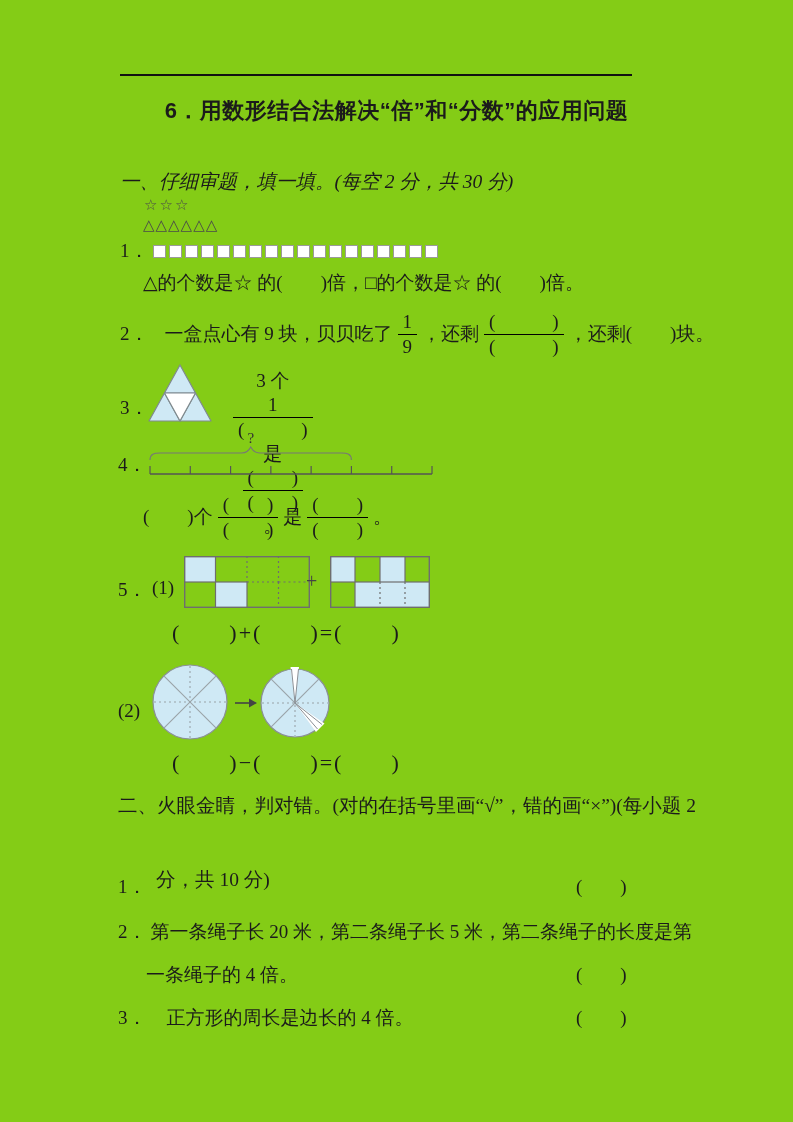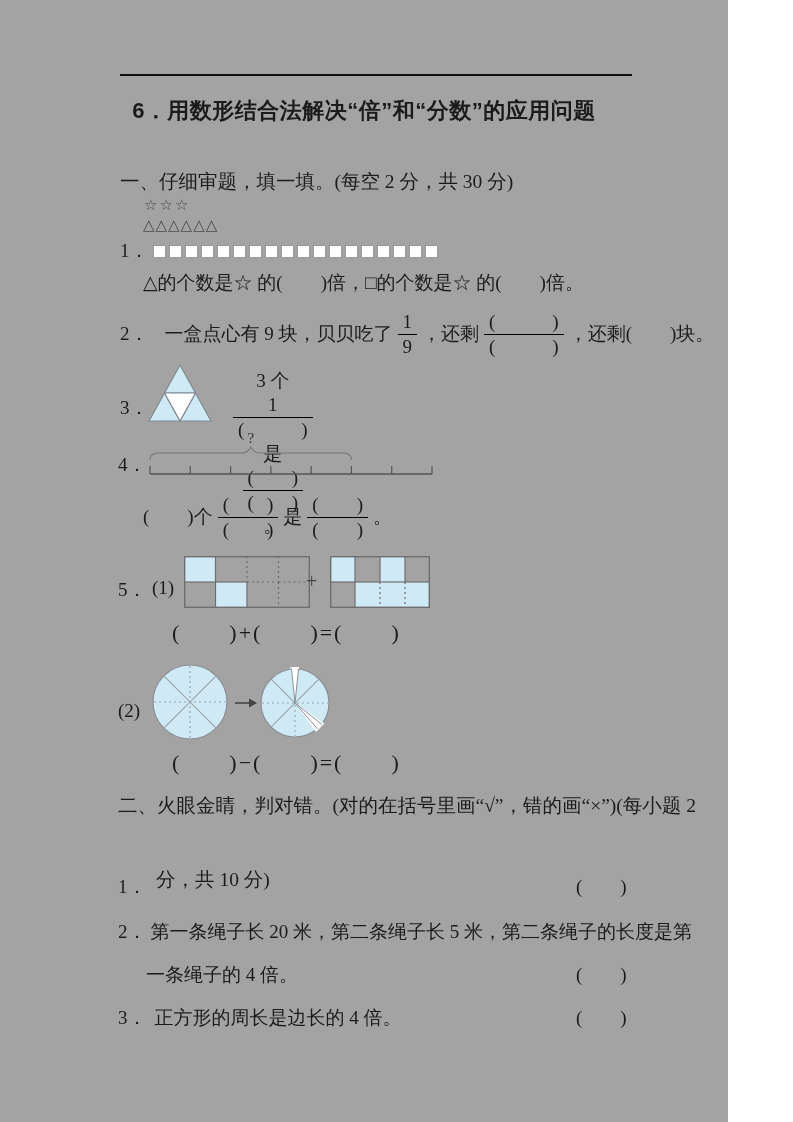--- a/index.html
+++ b/index.html
@@ -1,18 +1,18 @@
 <!DOCTYPE html>
 <html style="--shade: #cfe9f5;"><head>
 <meta charset="utf-8">
 <style>
   :root{ --shade:#cfe9f5; --gridline:#6e6e6e; }
   *{margin:0;padding:0;box-sizing:border-box;}
   html,body{background:#ffffff;}
-  #page{position:relative;width:728px;height:1122px;background:#a3a3a3;overflow:hidden;
+  #page{position:relative;width:793px;height:1122px;background:#84cc16;overflow:hidden;
         font-family:"Liberation Serif","DejaVu Serif",serif;color:#1b1b1b;font-size:19px;}
   .abs{position:absolute;}
   .rule{height:2px;background:#111;}
   .title{text-align:center;font-family:"Liberation Sans","DejaVu Sans",sans-serif;
          font-weight:bold;font-size:22px;letter-spacing:0.5px;}
   .h19{font-size:19.5px;}
   .glyphrow{color:#4a4a4a;font-size:15px;letter-spacing:2px;font-family:"DejaVu Sans",sans-serif;}
   .sqrow{display:inline-flex;align-items:center;}
   .sq{width:13px;height:13px;border:1.5px solid #9a9a9a;background:#fff;display:inline-block;margin-right:3px;}
   .qline{display:flex;align-items:center;white-space:nowrap;}
@@ -28,21 +28,21 @@
 </style>
 </head>
 <body>
 
 <div id="page">
 
   <div class="abs rule" style="left:120px;top:74px;width:512px;"></div>
 
   <div class="abs title" style="left:0;right:0;top:96px;">6．用数形结合法解决“倍”和“分数”的应用问题</div>
 
-  <div class="abs h19" style="left:120px;top:168px;">一、仔细审题，填一填。(每空 2 分，共 30 分)</div>
+  <div class="abs h19" style="left:120px;top:168px;font-style:italic;">一、仔细审题，填一填。(每空 2 分，共 30 分)</div>
 
   <div class="abs glyphrow" style="left:144px;top:196px;">☆☆☆</div>
   <div class="abs glyphrow" style="left:143px;top:216px;letter-spacing:1px;">△△△△△△</div>
 
   <div class="abs qline" style="left:120px;top:238px;">
     <span class="num-label">1．</span>
     <span class="sqrow" style="margin-left:4px;">
         <span class="sq"></span>
         <span class="sq"></span>
         <span class="sq"></span>
@@ -208,18 +208,18 @@
 
   <div class="abs qline" style="left:118px;top:919px;">
     <span class="num-label">2．</span>
     <span style="margin-left:4px;">第一条绳子长 20 米，第二条绳子长 5 米，第二条绳子的长度是第</span>
   </div>
   <div class="abs" style="left:146px;top:962px;">一条绳子的 4 倍。</div>
   <div class="abs bracket" style="left:576px;top:962px;">(　　)</div>
 
   <div class="abs qline" style="left:118px;top:1005px;">
     <span class="num-label">3．</span>
-    <span style="margin-left:8px;">正方形的周长是边长的 4 倍。</span>
+    <span style="margin-left:20px;">正方形的周长是边长的 4 倍。</span>
   </div>
   <div class="abs bracket" style="left:576px;top:1005px;">(　　)</div>
 
 
 </div>
 
 </body></html>

